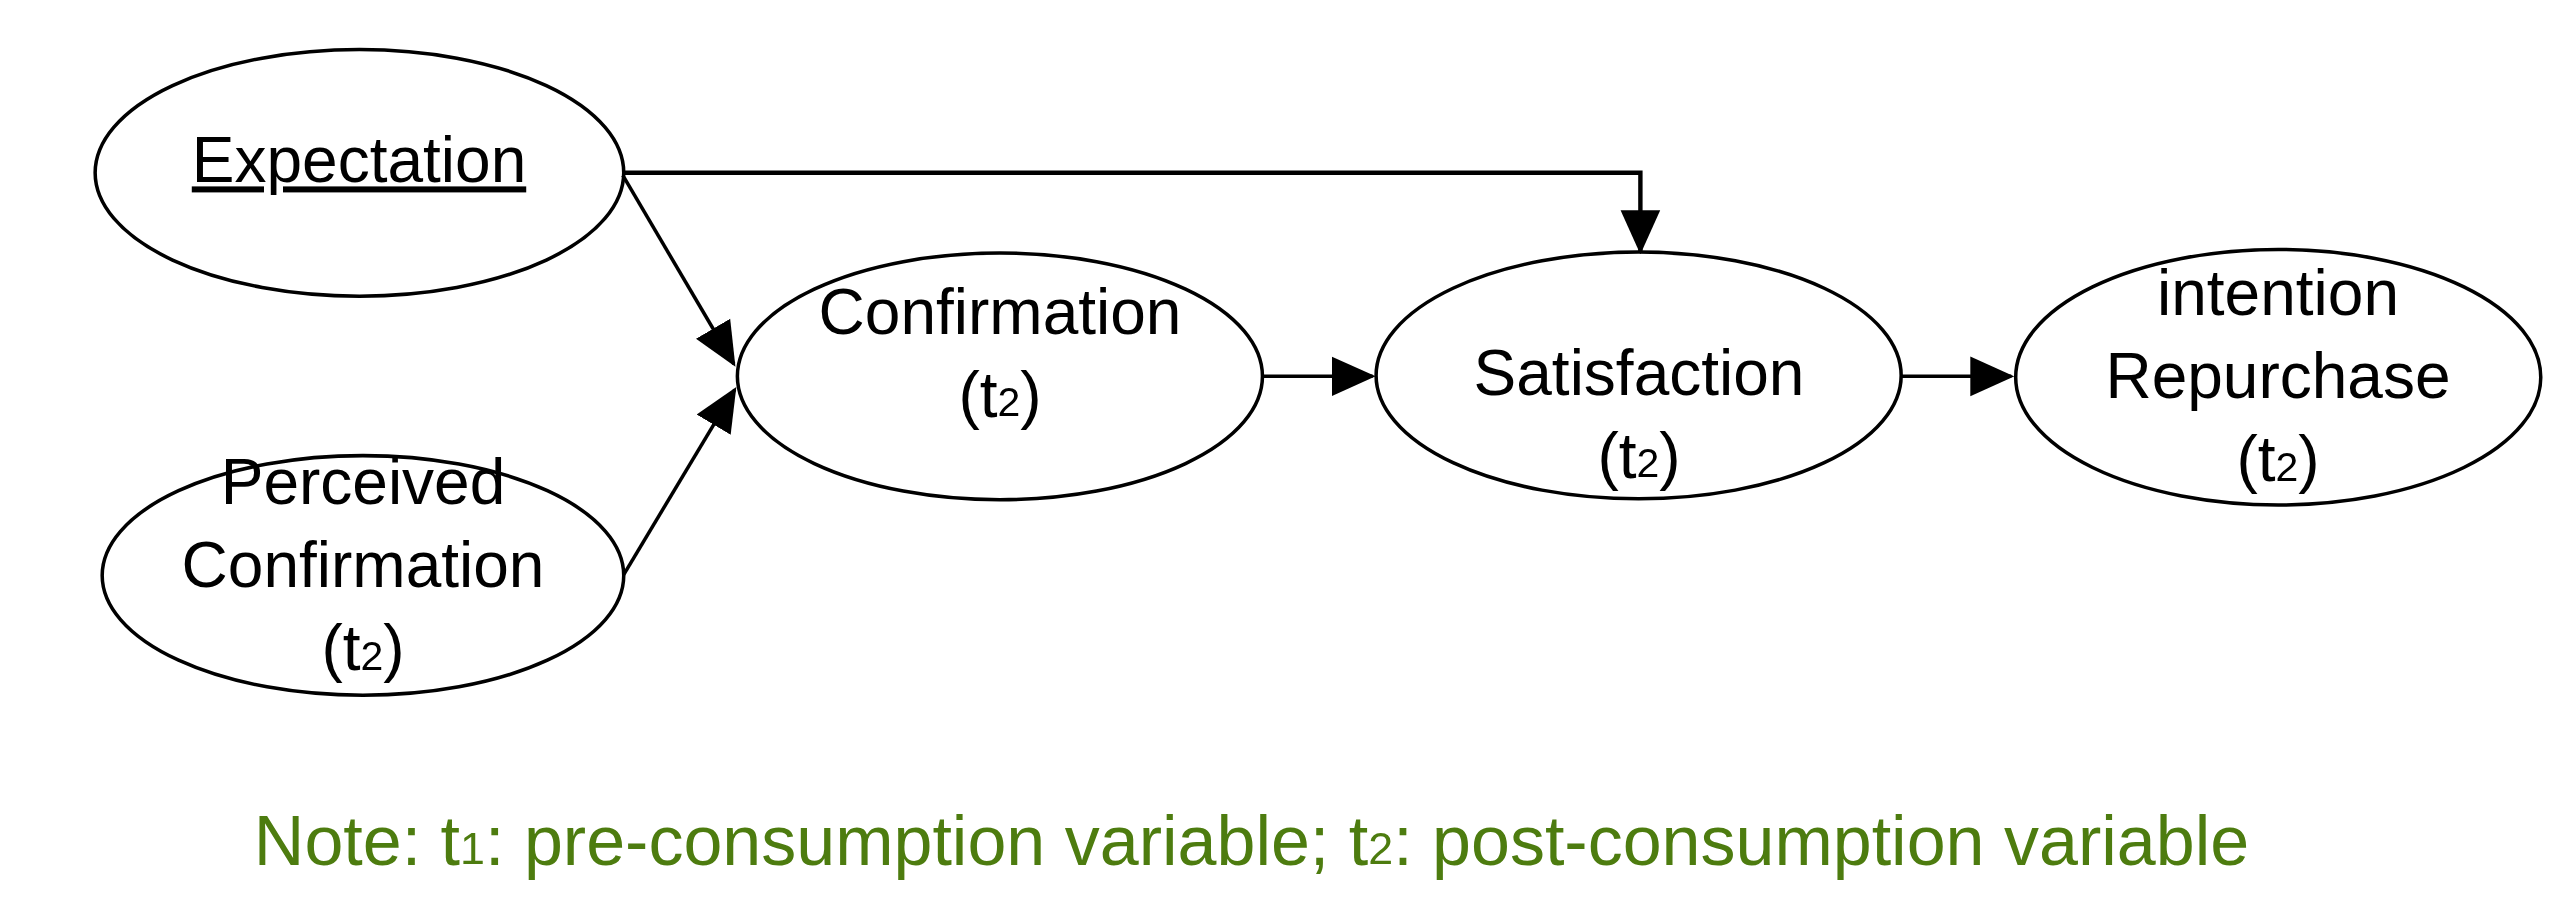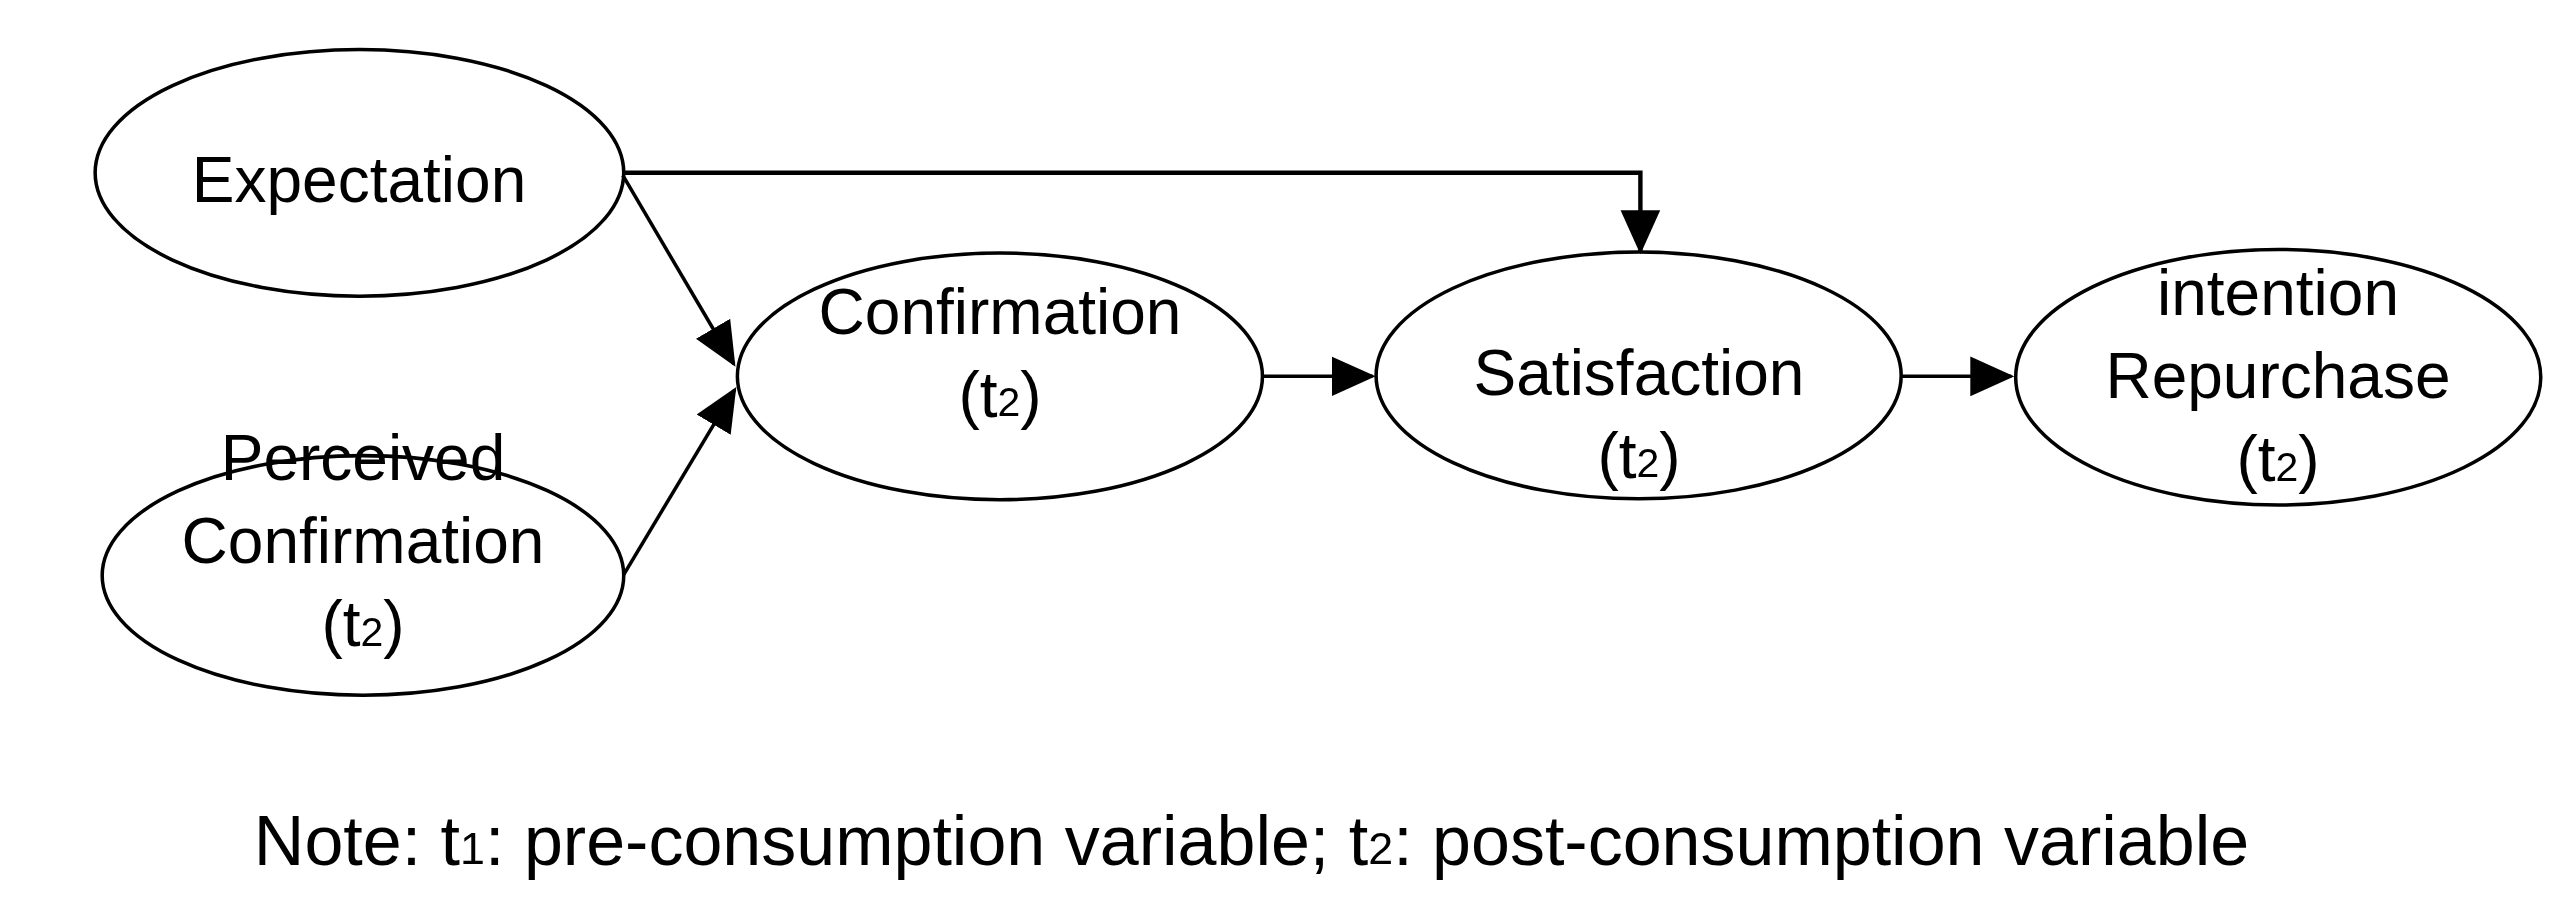--- a/index.html
+++ b/index.html
@@ -39,21 +39,21 @@
     position: absolute;
     left: 0;
     top: 798px;
     width: 2424px;
     padding-left: 79px;
     box-sizing: border-box;
     text-align: center;
     font-size: 70px;
     line-height: 1.25;
     white-space: nowrap;
-    color: #000000;
+    color: #4d7c0f;
   }
 </style>
 </head>
 <body>
 
 <div class="canvas">
 
   <svg class="diagram-svg" viewBox="0 0 2924 1036" aria-hidden="true">
     <defs>
       <marker id="arrowhead" markerUnits="userSpaceOnUse" markerWidth="50" markerHeight="46" viewBox="0 0 10 9" refX="9.3" refY="4.5" orient="auto">
@@ -67,26 +67,26 @@
     <line x1="1433" y1="427" x2="1558" y2="427" stroke="#000000" stroke-width="4" marker-end="url(#arrowhead)"></line>
     <line x1="2158" y1="427" x2="2283" y2="427" stroke="#000000" stroke-width="4" marker-end="url(#arrowhead)"></line>
 
     <ellipse cx="408" cy="196" rx="300" ry="140" fill="none" stroke="#000000" stroke-width="4"></ellipse>
     <ellipse cx="412" cy="653" rx="296" ry="136" fill="none" stroke="#000000" stroke-width="4"></ellipse>
     <ellipse cx="1135" cy="427" rx="298" ry="140" fill="none" stroke="#000000" stroke-width="4"></ellipse>
     <ellipse cx="1860" cy="426" rx="298" ry="140" fill="none" stroke="#000000" stroke-width="4"></ellipse>
     <ellipse cx="2586" cy="428" rx="298" ry="145" fill="none" stroke="#000000" stroke-width="4"></ellipse>
   </svg>
 
-  <div class="node-label" style="left:359px; top:181px;">
+  <div class="node-label" style="left:359px; top:161px;text-decoration:underline;">
     <div class="nline">Expectation</div>
     <div class="nline"></div>
   </div>
 
-  <div class="node-label" style="left:363px; top:542px;">
+  <div class="node-label" style="left:363px; top:566px;">
     <div class="nline">Perceived</div>
     <div class="nline">Confirmation</div>
     <div class="nline"><span>(t</span><span class="sub">2</span><span>)</span></div>
   </div>
 
   <div class="node-label" style="left:1000px; top:354px;">
     <div class="nline">Confirmation</div>
     <div class="nline"></div>
     <div class="nline"><span>(t</span><span class="sub">2</span><span>)</span></div>
   </div>

